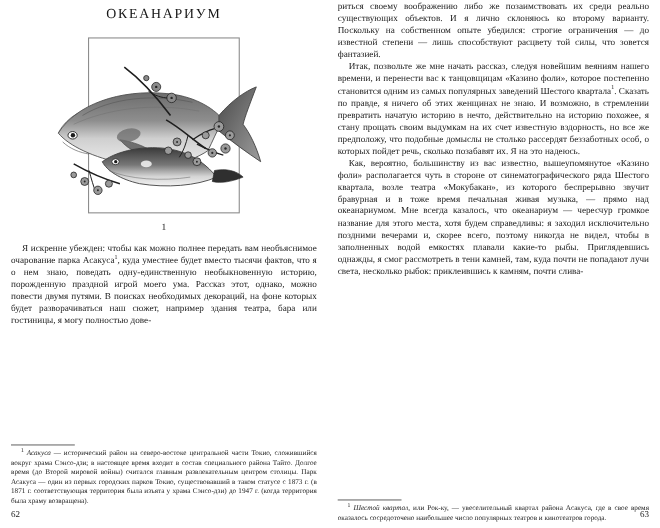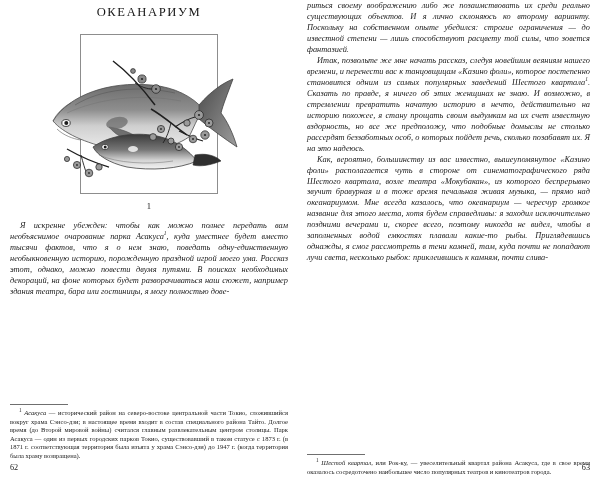--- a/index.html
+++ b/index.html
@@ -75,21 +75,20 @@
     font-size: 8.35px;
     line-height: 1.315;
     text-align: justify;
     text-align-last: left;
     hyphens: manual;
     color: #1a1a1a;
   }
   .body-text p {
     margin: 0;
     text-indent: 10px;
-    font-style: italic;
   }
   .page-left .body-text { margin-top: 10px; }
   .page-right .body-text { margin-top: 0; padding-top: 1px; }
 
   .col-flow {
     display: flex;
     flex-direction: column;
     height: 100%;
   }
   .col-main { flex: 1 1 auto; }

